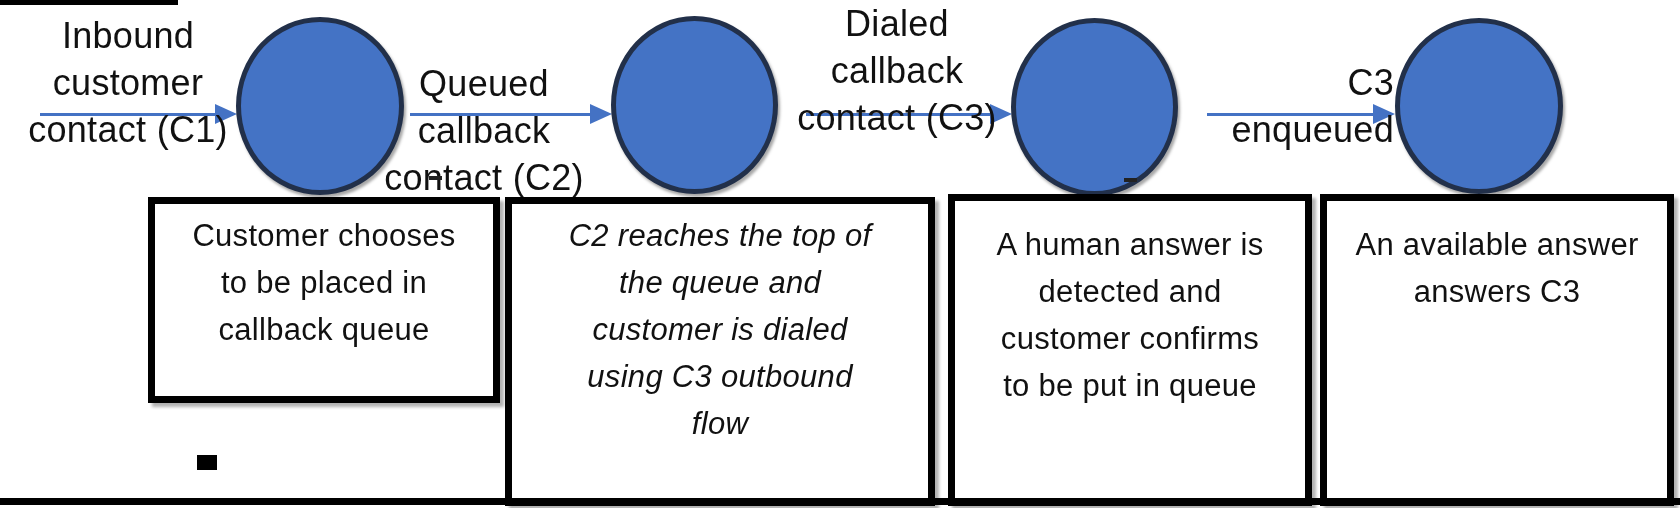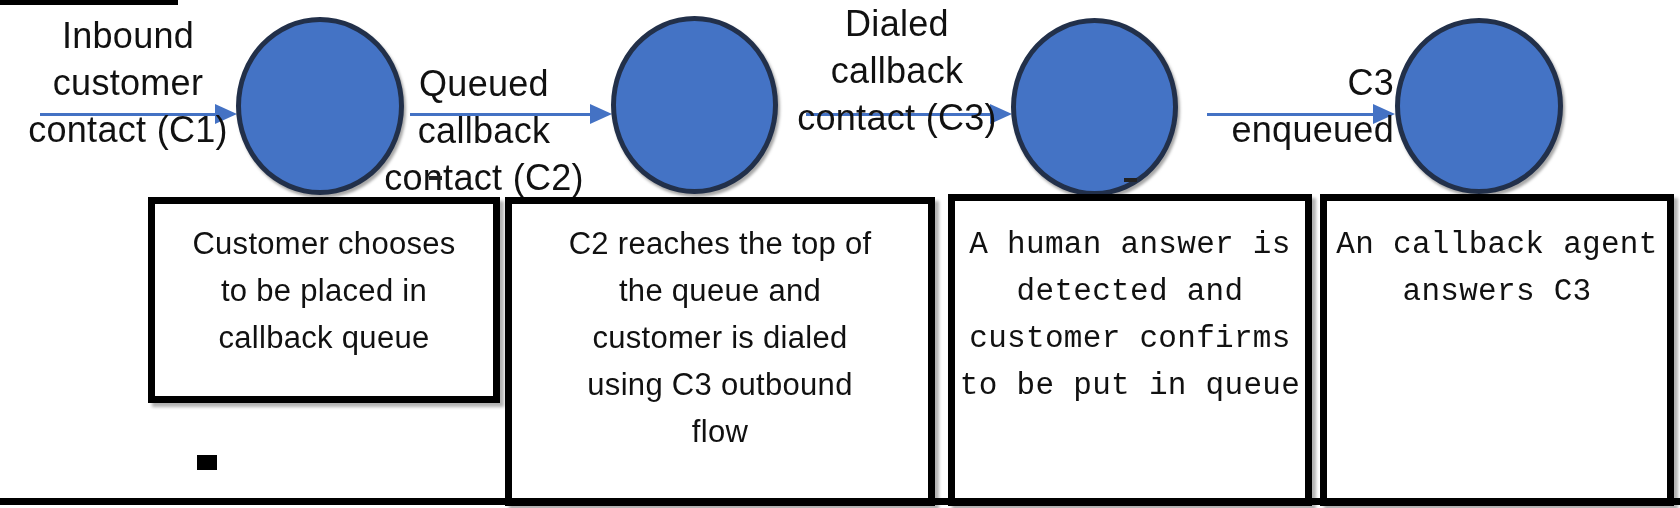--- a/index.html
+++ b/index.html
@@ -55,24 +55,24 @@
     box-shadow: 4px 4px 3px rgba(0,0,0,0.3);
   }
   .desc-text {
     width: 100%;
     text-align: center;
     white-space: pre-line;
     font-size: 31px;
     line-height: 47px;
     letter-spacing: 0.3px;
     color: #111111;
-    padding-top: 16px;
+    padding-top: 8px;
     box-sizing: border-box;
   }
-  .pt20 { padding-top: 20px; font-family: Liberation Mono, monospace; }
+  .pt20 { padding-top: 20px; }
   .mark { position: absolute; background: #000000; }
   .dash { position: absolute; background: #222222; }
 </style>
 </head>
 <body>
 
 <div class="canvas">
 
   <div class="top-bar"></div>
 
@@ -87,21 +87,21 @@
 to be placed in
 callback queue</div>
   </div>
 
   <div class="arrow-line" style="left:410px; width:182px;"></div>
   <div class="arrow-head" style="left:590px;"></div>
   <div class="arrow-label" style="left:384px; top:12px;margin-top:48px;">Queued
 callback
 contact (C2)</div>
   <div class="node" style="left:611px; top:16px; width:167px; height:178px;"></div>
-  <div class="desc-box" style="left:505px; top:197px; width:430px; height:309px;">
+  <div class="desc-box" style="left:505px; top:197px; width:430px; height:309px;font-style:italic;">
     <div class="desc-text">C2 reaches the top of
 the queue and
 customer is dialed
 using C3 outbound
 flow</div>
   </div>
 
   <div class="arrow-line" style="left:806px; width:186px;"></div>
   <div class="arrow-head" style="left:990px;"></div>
   <div class="arrow-label" style="left:797px; top:0;">Dialed
@@ -114,21 +114,21 @@
 customer confirms
 to be put in queue</div>
   </div>
 
   <div class="arrow-line" style="left:1207px; width:168px;"></div>
   <div class="arrow-head" style="left:1373px;"></div>
   <div class="arrow-label" style="left:1194px; top:59px;text-align:right;">C3
 enqueued</div>
   <div class="node" style="left:1395px; top:18px; width:168px; height:176px;"></div>
   <div class="desc-box" style="left:1320px; top:194px; width:354px; height:312px;">
-    <div class="desc-text pt20">An callback agent
+    <div class="desc-text pt20">An available answer
 answers C3</div>
   </div>
 
   <div class="mark" style="left:197px; top:455px; width:20px; height:15px;"></div>
   <div class="dash" style="left:429px; top:176px; width:13px; height:4px;"></div>
   <div class="dash" style="left:1124px; top:178px; width:13px; height:4px;"></div>
 
   <div class="bottom-line"></div>
 </div>
 

